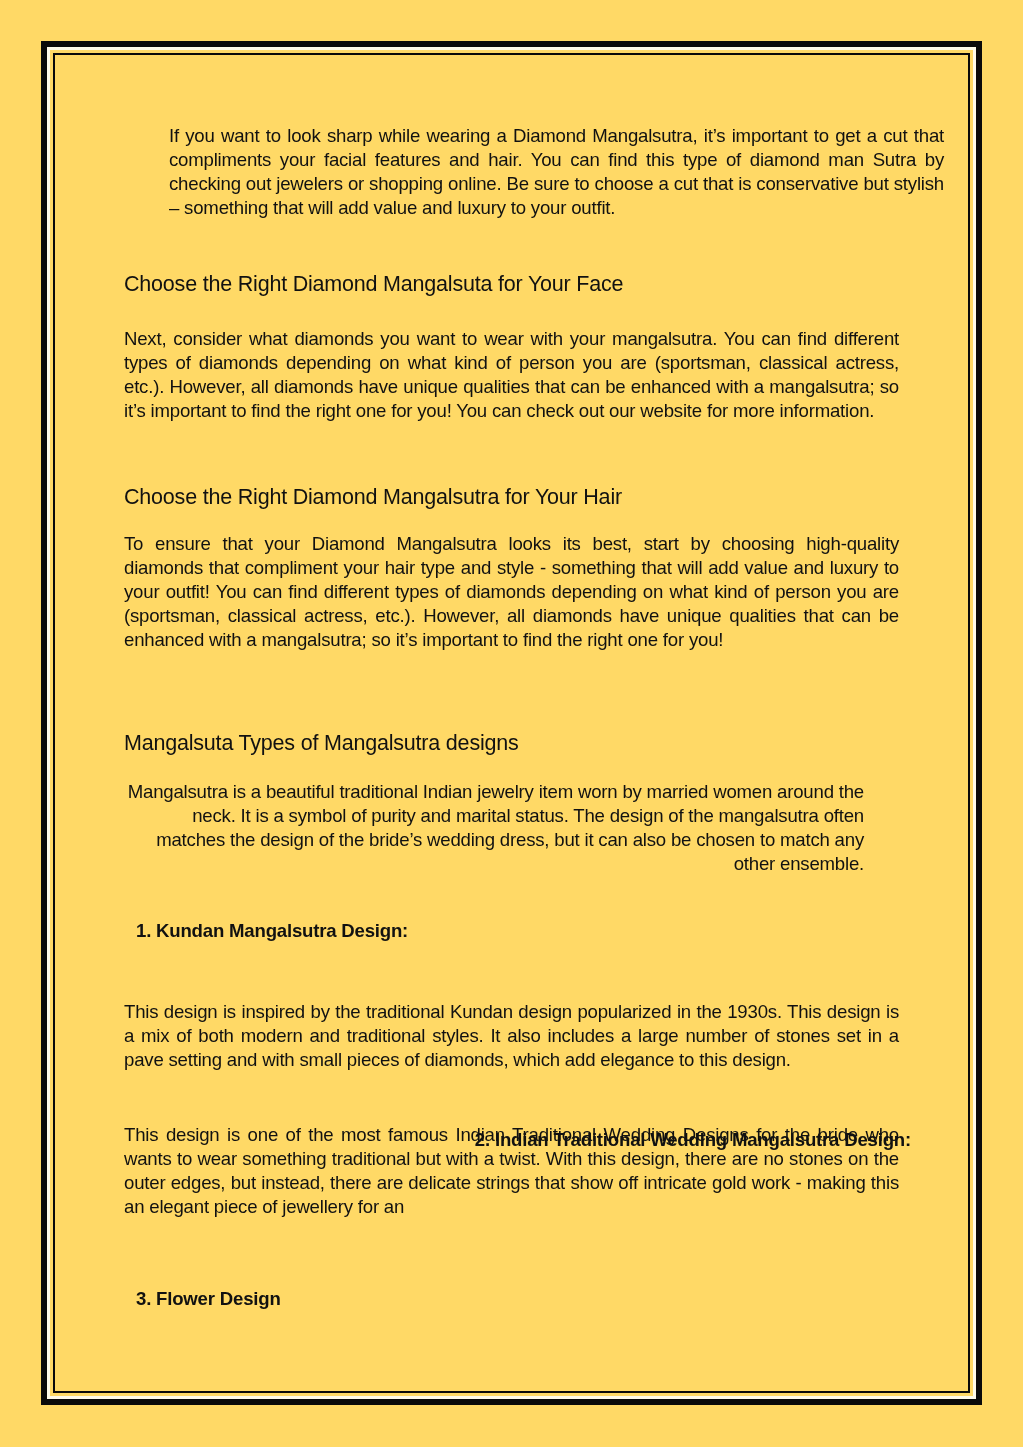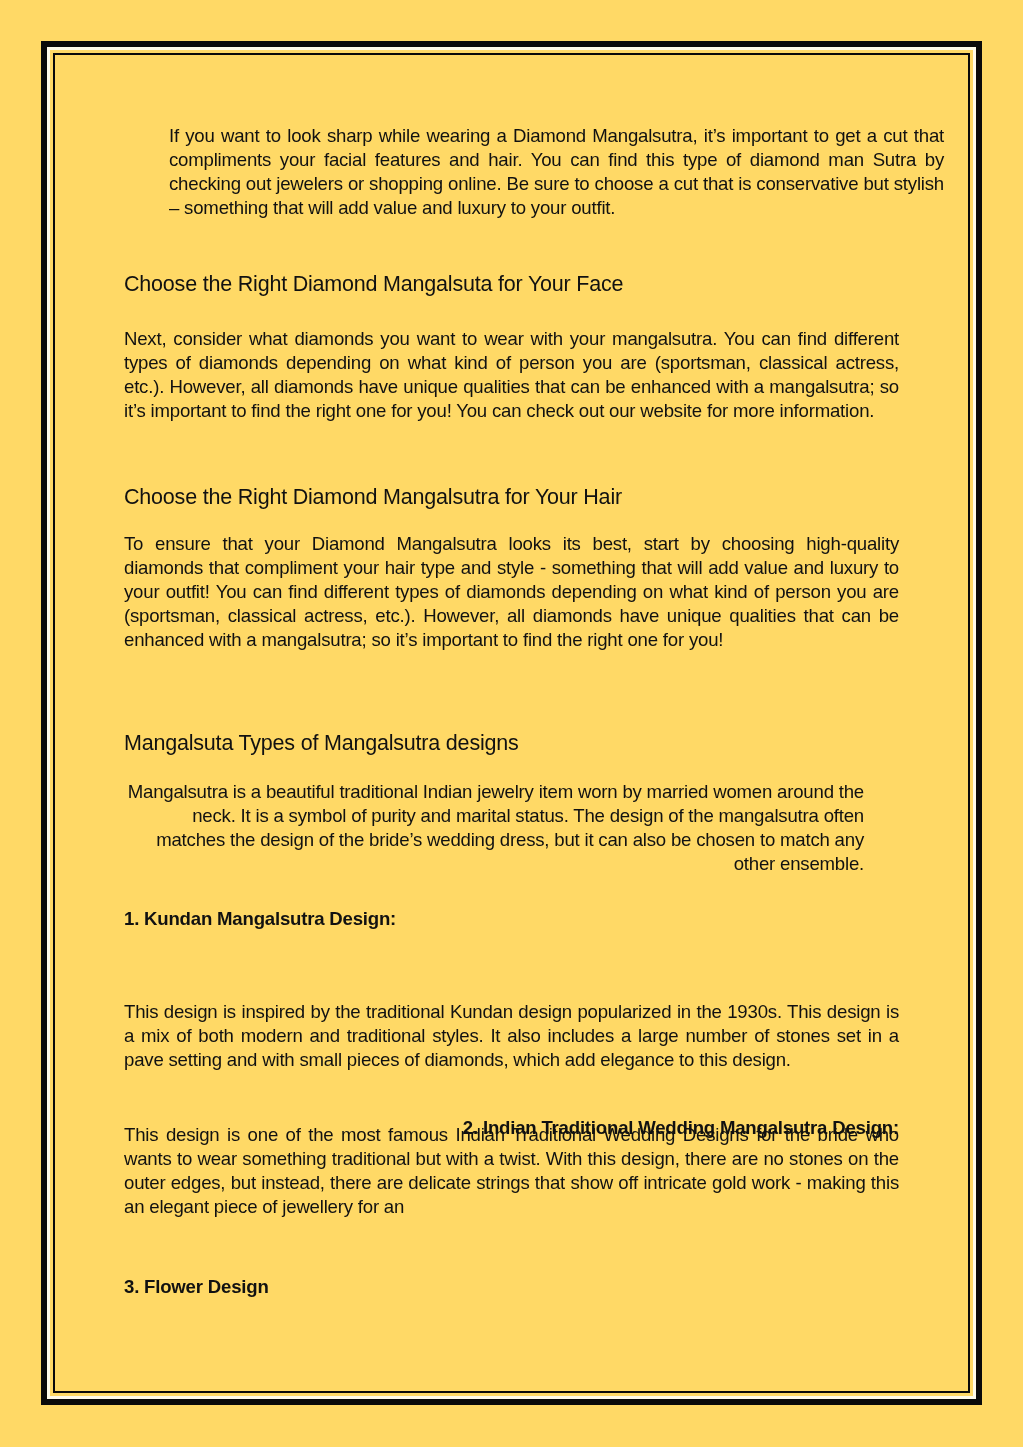--- a/index.html
+++ b/index.html
@@ -53,21 +53,21 @@
       text-align: right;
     }
     h2.section-heading {
       margin: 0;
       font-size: 21.5px;
       line-height: 26px;
       font-weight: normal;
       letter-spacing: -0.2px;
     }
     h3.sub-heading {
-      margin: 0;
+      margin: 12px;
       font-size: 18.6px;
       line-height: 24px;
       font-weight: bold;
       letter-spacing: -0.2px;
     }
     .abs { position: absolute; left: 0; width: 775px; }
   </style>
 </head>
 <body>
 

